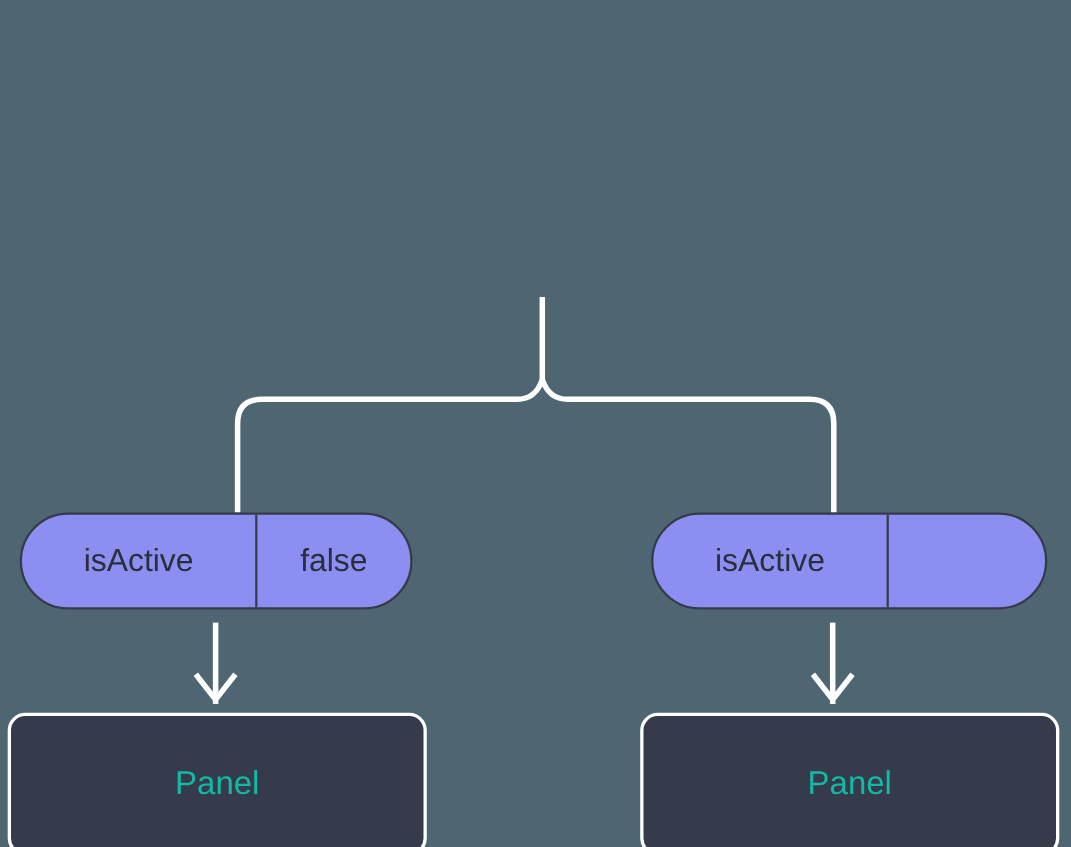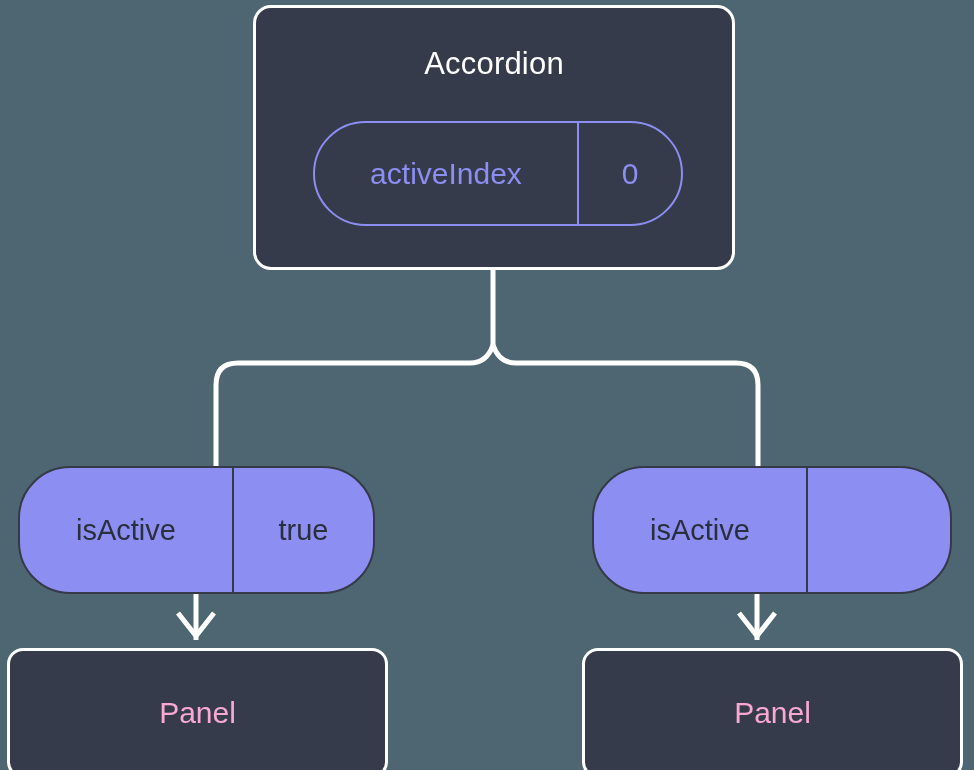--- a/index.html
+++ b/index.html
@@ -87,21 +87,21 @@
     white-space: nowrap;
   }
 
   
   .prop-pill {
     position: absolute;
     box-sizing: border-box;
     background: #8c8ef2;
     border: 2px solid #343a47;
     border-radius: 52px;
-    height: 128px;
+    height: 88px;
     display: flex;
     align-items: stretch;
     overflow: hidden;
   }
   .prop-pill .pk {
     display: flex;
     align-items: center;
     justify-content: center;
     color: #2a2f3d;
     font-size: 29px;
@@ -129,21 +129,21 @@
     background: #353b4a;
     border: 3px solid #ffffff;
     border-radius: 16px;
     width: 381px;
     height: 130px;
     display: flex;
     align-items: center;
     justify-content: center;
   }
   .panel-card .panel-label {
-    color: #f9a8d4;
+    color: #14b8a6;
     font-size: 30px;
     white-space: nowrap;
   }
   #panel-left  { left: 7px;   top: 648px; }
   #panel-right { left: 582px; top: 648px; }
 </style>
 </head>
 <body>
 
 <div id="stage">
@@ -162,32 +162,24 @@
              Q 758 363 758 385
              L 758 466" fill="none" stroke="#ffffff" stroke-width="5" stroke-linecap="butt" stroke-linejoin="round"></path>
 
     <path d="M 196 566 L 196 640" fill="none" stroke="#ffffff" stroke-width="5" stroke-linecap="butt"></path>
     <path d="M 178 613 L 196 636 L 214 613" fill="none" stroke="#ffffff" stroke-width="5" stroke-linecap="butt" stroke-linejoin="miter"></path>
 
     <path d="M 757 566 L 757 640" fill="none" stroke="#ffffff" stroke-width="5" stroke-linecap="butt"></path>
     <path d="M 739 613 L 757 636 L 775 613" fill="none" stroke="#ffffff" stroke-width="5" stroke-linecap="butt" stroke-linejoin="miter"></path>
   </svg>
 
-  <div class="node-card" id="root-card">
-    <div id="root-title">Accordion</div>
-
-    <div id="state-pill">
-      <div class="pill-key">activeIndex</div>
-      <div class="pill-val">0</div>
-    </div>
-  </div>
 
   <div class="prop-pill" id="pill-left">
     <div class="pk">isActive</div>
-    <div class="pv">true</div>
+    <div class="pv">false</div>
   </div>
 
   <div class="panel-card" id="panel-left">
     <div class="panel-label">Panel</div>
   </div>
 
   <div class="prop-pill" id="pill-right">
     <div class="pk">isActive</div>
   </div>
 

